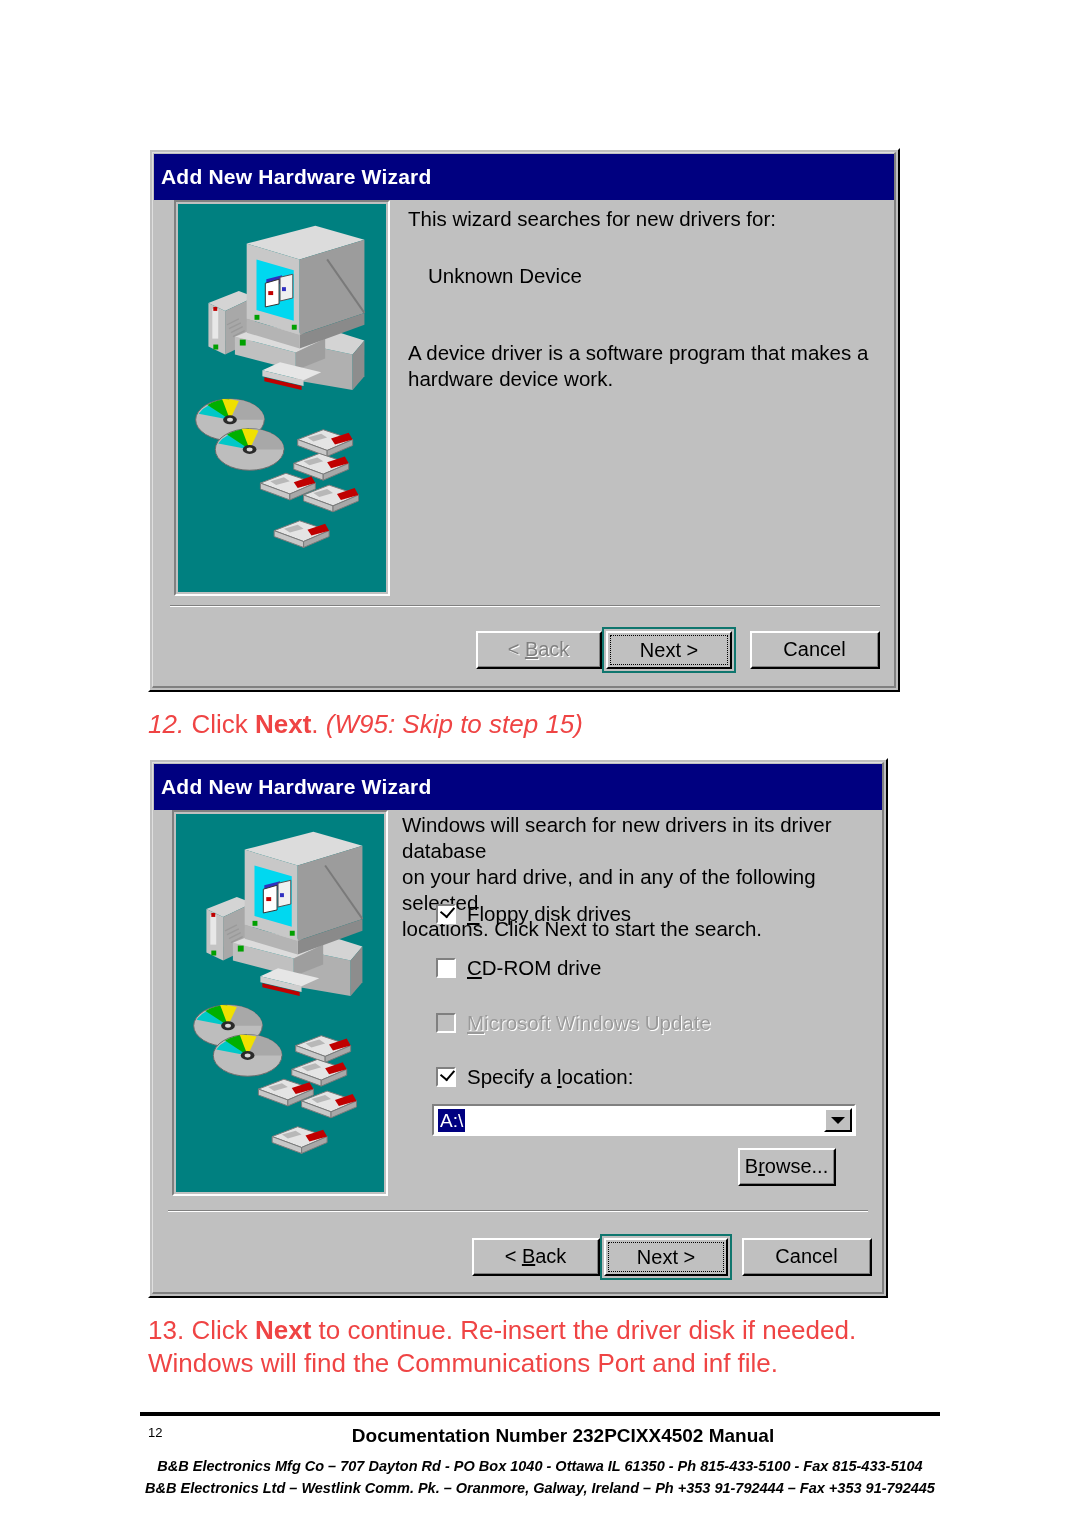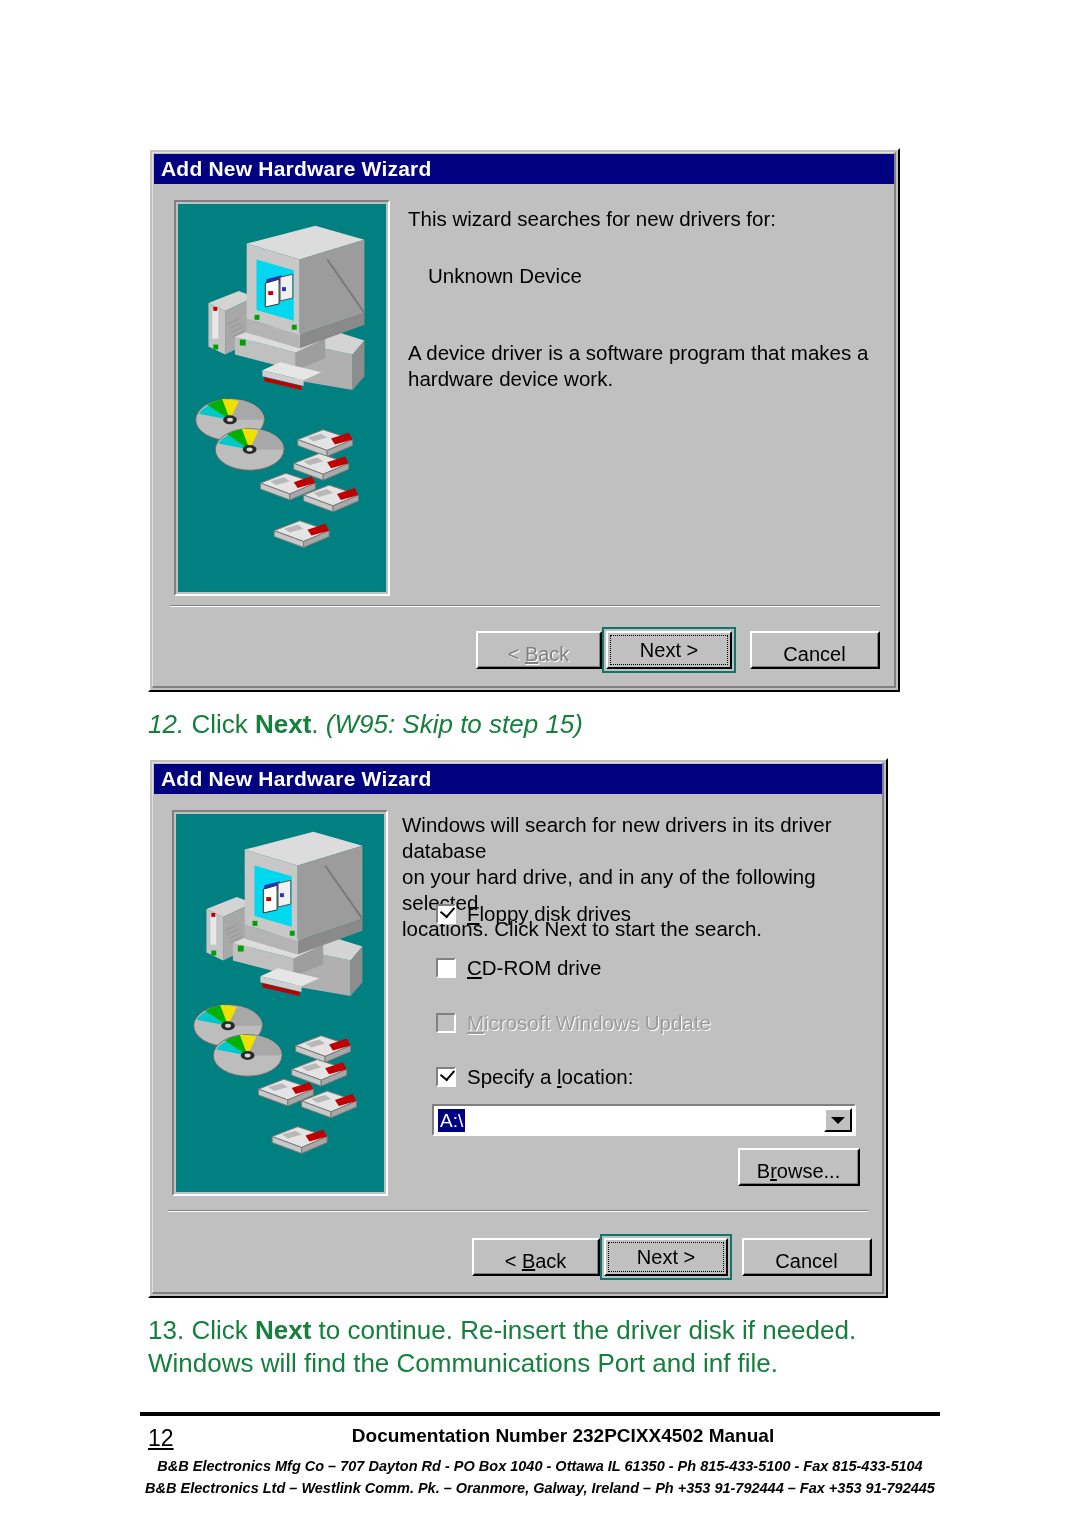--- a/index.html
+++ b/index.html
@@ -33,21 +33,21 @@
     border-left: 1px solid #dfdfdf;
     border-right: 2px solid #808080;
     border-bottom: 2px solid #808080;
     box-sizing: border-box;
   }
   .titlebar {
     position: absolute;
     left: 4px;
     right: 4px;
     top: 4px;
-    height: 30px;
+    height: 46px;
     background: #000080;
     display: flex;
     align-items: center;
     padding-left: 7px;
     box-sizing: border-box;
   }
   .titlebar-text {
     color: #ffffff;
     font-size: 21px;
     font-weight: bold;
@@ -107,21 +107,21 @@
     cursor: default;
     font-family: "Liberation Sans", sans-serif;
   }
   .btn .bface {
     position: absolute;
     inset: 0;
     border-right: 1px solid #808080;
     border-bottom: 1px solid #808080;
     box-sizing: border-box;
     display: flex;
-    align-items: flex-end;
+    align-items: center;
     justify-content: center;
   }
   .btn.default {
     border: 2px solid #0f766e;
     padding: 2px;
   }
   .btn.default .bface {
     inset: 2px;
     border-top: 2px solid #ffffff;
     border-left: 2px solid #ffffff;
@@ -219,37 +219,36 @@
     border-right: 7px solid transparent;
     border-top: 7px solid #000;
     display: block;
   }
 
   
   .step {
     position: absolute;
     font-size: 26px;
     line-height: 33px;
-    color: #15803d;
+    color: #ef4444;
   }
   .step b { font-weight: bold; }
   .step i { font-style: italic; }
 
   
   .footer-rule {
     position: absolute;
     left: 140px;
     right: 140px;
     height: 4px;
     background: #000;
   }
   .footer-pagenum {
     position: absolute;
-    font-size: 23px;
-    text-decoration: underline;
+    font-size: 13px;
   }
   .footer-doc {
     position: absolute;
     font-size: 19px;
     font-weight: bold;
     text-align: center;
     width: 100%;
   }
   .footer-addr {
     position: absolute;
@@ -551,21 +550,21 @@
     <span class="cblabel">Specify a <span class="u">l</span>ocation:</span>
   </div>
 
   <div class="combo" style="left:282px; top:344px; width:424px; height:32px;">
     <span class="combo-val">A:\</span>
     <span class="combo-arrow">
         <i></i>
       </span>
   </div>
 
-  <div class="btn" style="left:588px; top:388px; width:122px; height:38px;">
+  <div class="btn" style="left:588px; top:388px; width:98px; height:38px;">
     <span class="bface">
       <span class="blabel">B<span class="u">r</span>owse...</span>
     </span>
   </div>
 
   <div class="sep" style="left:18px; top:450px; width:700px;"></div>
 
   <div class="btn" style="left:322px; top:478px; width:128px; height:38px;">
     <span class="bface">
       <span class="blabel">&lt; <span class="u">B</span>ack</span>

